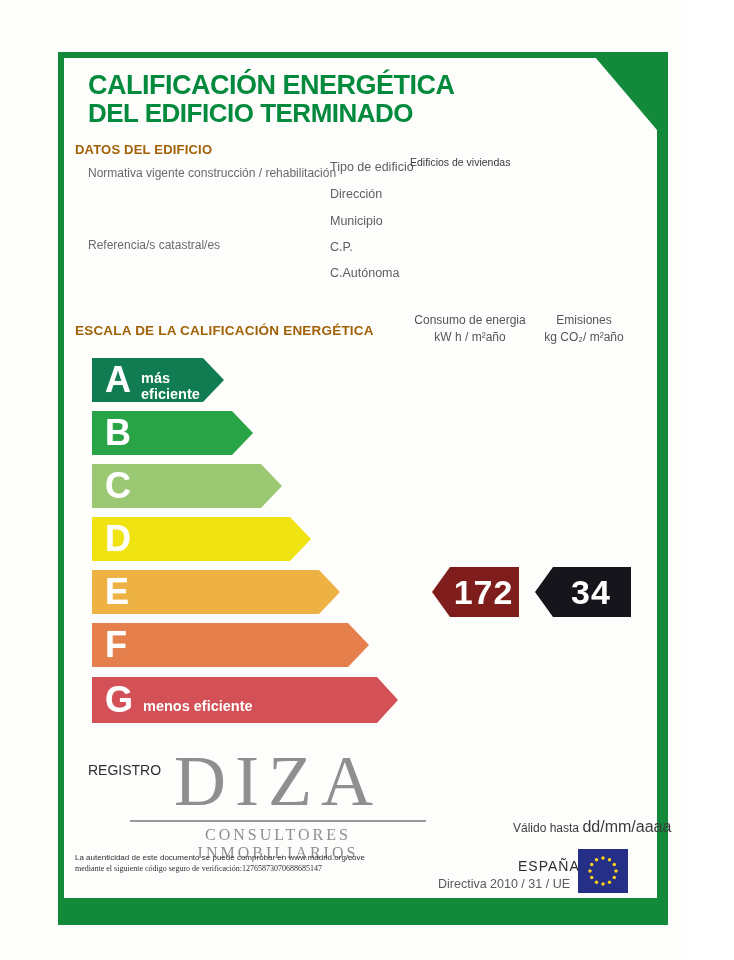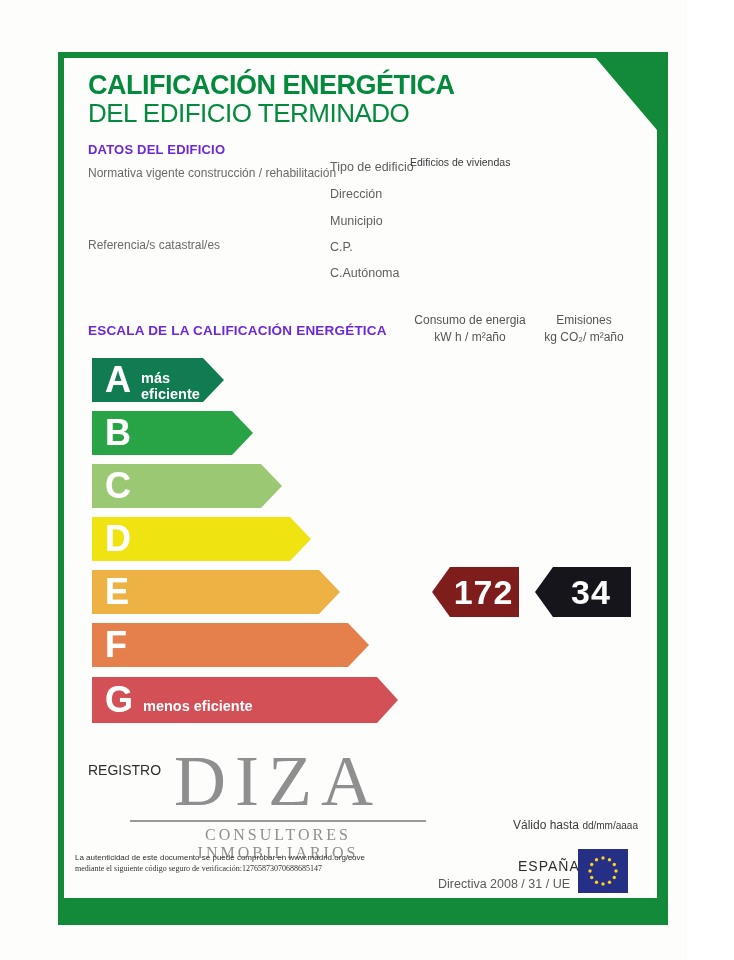--- a/index.html
+++ b/index.html
@@ -9,25 +9,25 @@
 
   
   .frame-top    { position:absolute; left:58px;  top:52px;  width:610px; height:6px; }
   .frame-left   { position:absolute; left:58px;  top:52px;  width:6px;   height:846px; }
   .frame-right  { position:absolute; left:657px; top:52px;  width:11px;  height:873px; }
   .frame-bottom { position:absolute; left:58px;  top:898px; width:610px; height:27px; }
   .corner-tri   { position:absolute; left:595px; top:57px; width:62px; height:73px; }
 
   
   .title1 { position:absolute; left:88px; top:70px;  font-size:27px; font-weight:bold; letter-spacing:-0.5px; }
-  .title2 { position:absolute; left:88px; top:98px;  font-size:26px; font-weight:normal; letter-spacing:-0.5px; }
+  .title2 { position:absolute; left:88px; top:98px;  font-size:26px; font-weight:bold; letter-spacing:-0.5px; }
   .etiqueta { position:absolute; left:424px; top:101px; font-size:23px; font-weight:bold; letter-spacing:1px; }
 
   
-  .sec-title { position:absolute; left:88px; font-size:13px; font-weight:bold; color:#6d28d9; letter-spacing:0.2px; }
+  .sec-title { position:absolute; left:75px; font-size:13px; font-weight:bold; color:#a16207; letter-spacing:0.2px; }
   .datos-title { top:142px; }
   .glabel { position:absolute; font-size:12px; color:#6a6a6a; }
   .lab-normativa { left:88px; top:166px; }
   .lab-referencia { left:88px; top:238px; }
   .fl { position:absolute; left:330px; font-size:12.5px; color:#5f5f5f; }
   .fv { position:absolute; left:410px; top:156px; font-size:10.5px; color:#3a3a3a; }
 
   
   .escala-title { top:323px; font-size:13.5px; }
   .colhead { position:absolute; text-align:center; font-size:12px; color:#555; line-height:17px; }
@@ -57,21 +57,21 @@
   .registro { position:absolute; left:88px; top:762px; font-size:14px; color:#2e2e2e; }
   .logo-block { position:absolute; left:130px; top:742px; width:296px; text-align:center; }
   .logo-name { font-family:"Liberation Serif", serif; font-size:72px; line-height:78px; letter-spacing:9px;
                border-bottom:2px solid #9a9a9a; display:block; }
   .logo-sub { font-family:"Liberation Serif", serif; font-size:16px; letter-spacing:3px; display:block; margin-top:4px; }
 
   
   .authline { position:absolute; left:75px; font-size:8px; color:#2f2f2f; }
   .auth1 { top:853px; } .auth2 { top:864px;font-family:Liberation Serif, serif; }
   .valid { position:absolute; left:513px; top:818px; font-size:12px; color:#3c3c3c; }
-  .valid .vv { font-size:10px; }
+  .valid .vv { font-size:16px; }
   .espana { position:absolute; left:518px; top:858px; font-size:14px; letter-spacing:1px; color:#2e2e2e; }
   .directiva { position:absolute; left:438px; top:877px; font-size:12.5px; color:#5a5a5a; }
   .eu-flag { position:absolute; left:578px; top:849px; width:50px; height:44px; }
 </style>
 </head>
 <body>
 
 <div class="canvas">
 
   <div class="frame-top green-fill" style="background: rgb(18, 138, 58);"></div>
@@ -146,21 +146,21 @@
   </div>
 
   <div class="authline auth1">La autenticidad de este documento se puede comprobar en www.madrid.org/cove</div>
   <div class="authline auth2">mediante el siguiente código seguro de verificación:12765873070688685147</div>
 
   <div class="valid">
     <span>Válido hasta</span>
     <span class="vv">dd/mm/aaaa</span>
   </div>
   <div class="espana">ESPAÑA</div>
-  <div class="directiva">Directiva 2008 / 31 / UE</div>
+  <div class="directiva">Directiva 2010 / 31 / UE</div>
 
   <svg class="eu-flag" viewBox="0 0 50 44">
     <rect class="eu-bg" x="0" y="0" width="50" height="44" fill="#252f85"></rect>
     <circle class="eu-star" cx="38" cy="22" r="1.7" fill="#ffd21c"></circle>
     <circle class="eu-star" cx="36.3" cy="28.5" r="1.7" fill="#ffd21c"></circle>
     <circle class="eu-star" cx="31.5" cy="33.3" r="1.7" fill="#ffd21c"></circle>
     <circle class="eu-star" cx="25" cy="35" r="1.7" fill="#ffd21c"></circle>
     <circle class="eu-star" cx="18.5" cy="33.3" r="1.7" fill="#ffd21c"></circle>
     <circle class="eu-star" cx="13.7" cy="28.5" r="1.7" fill="#ffd21c"></circle>
     <circle class="eu-star" cx="12" cy="22" r="1.7" fill="#ffd21c"></circle>

